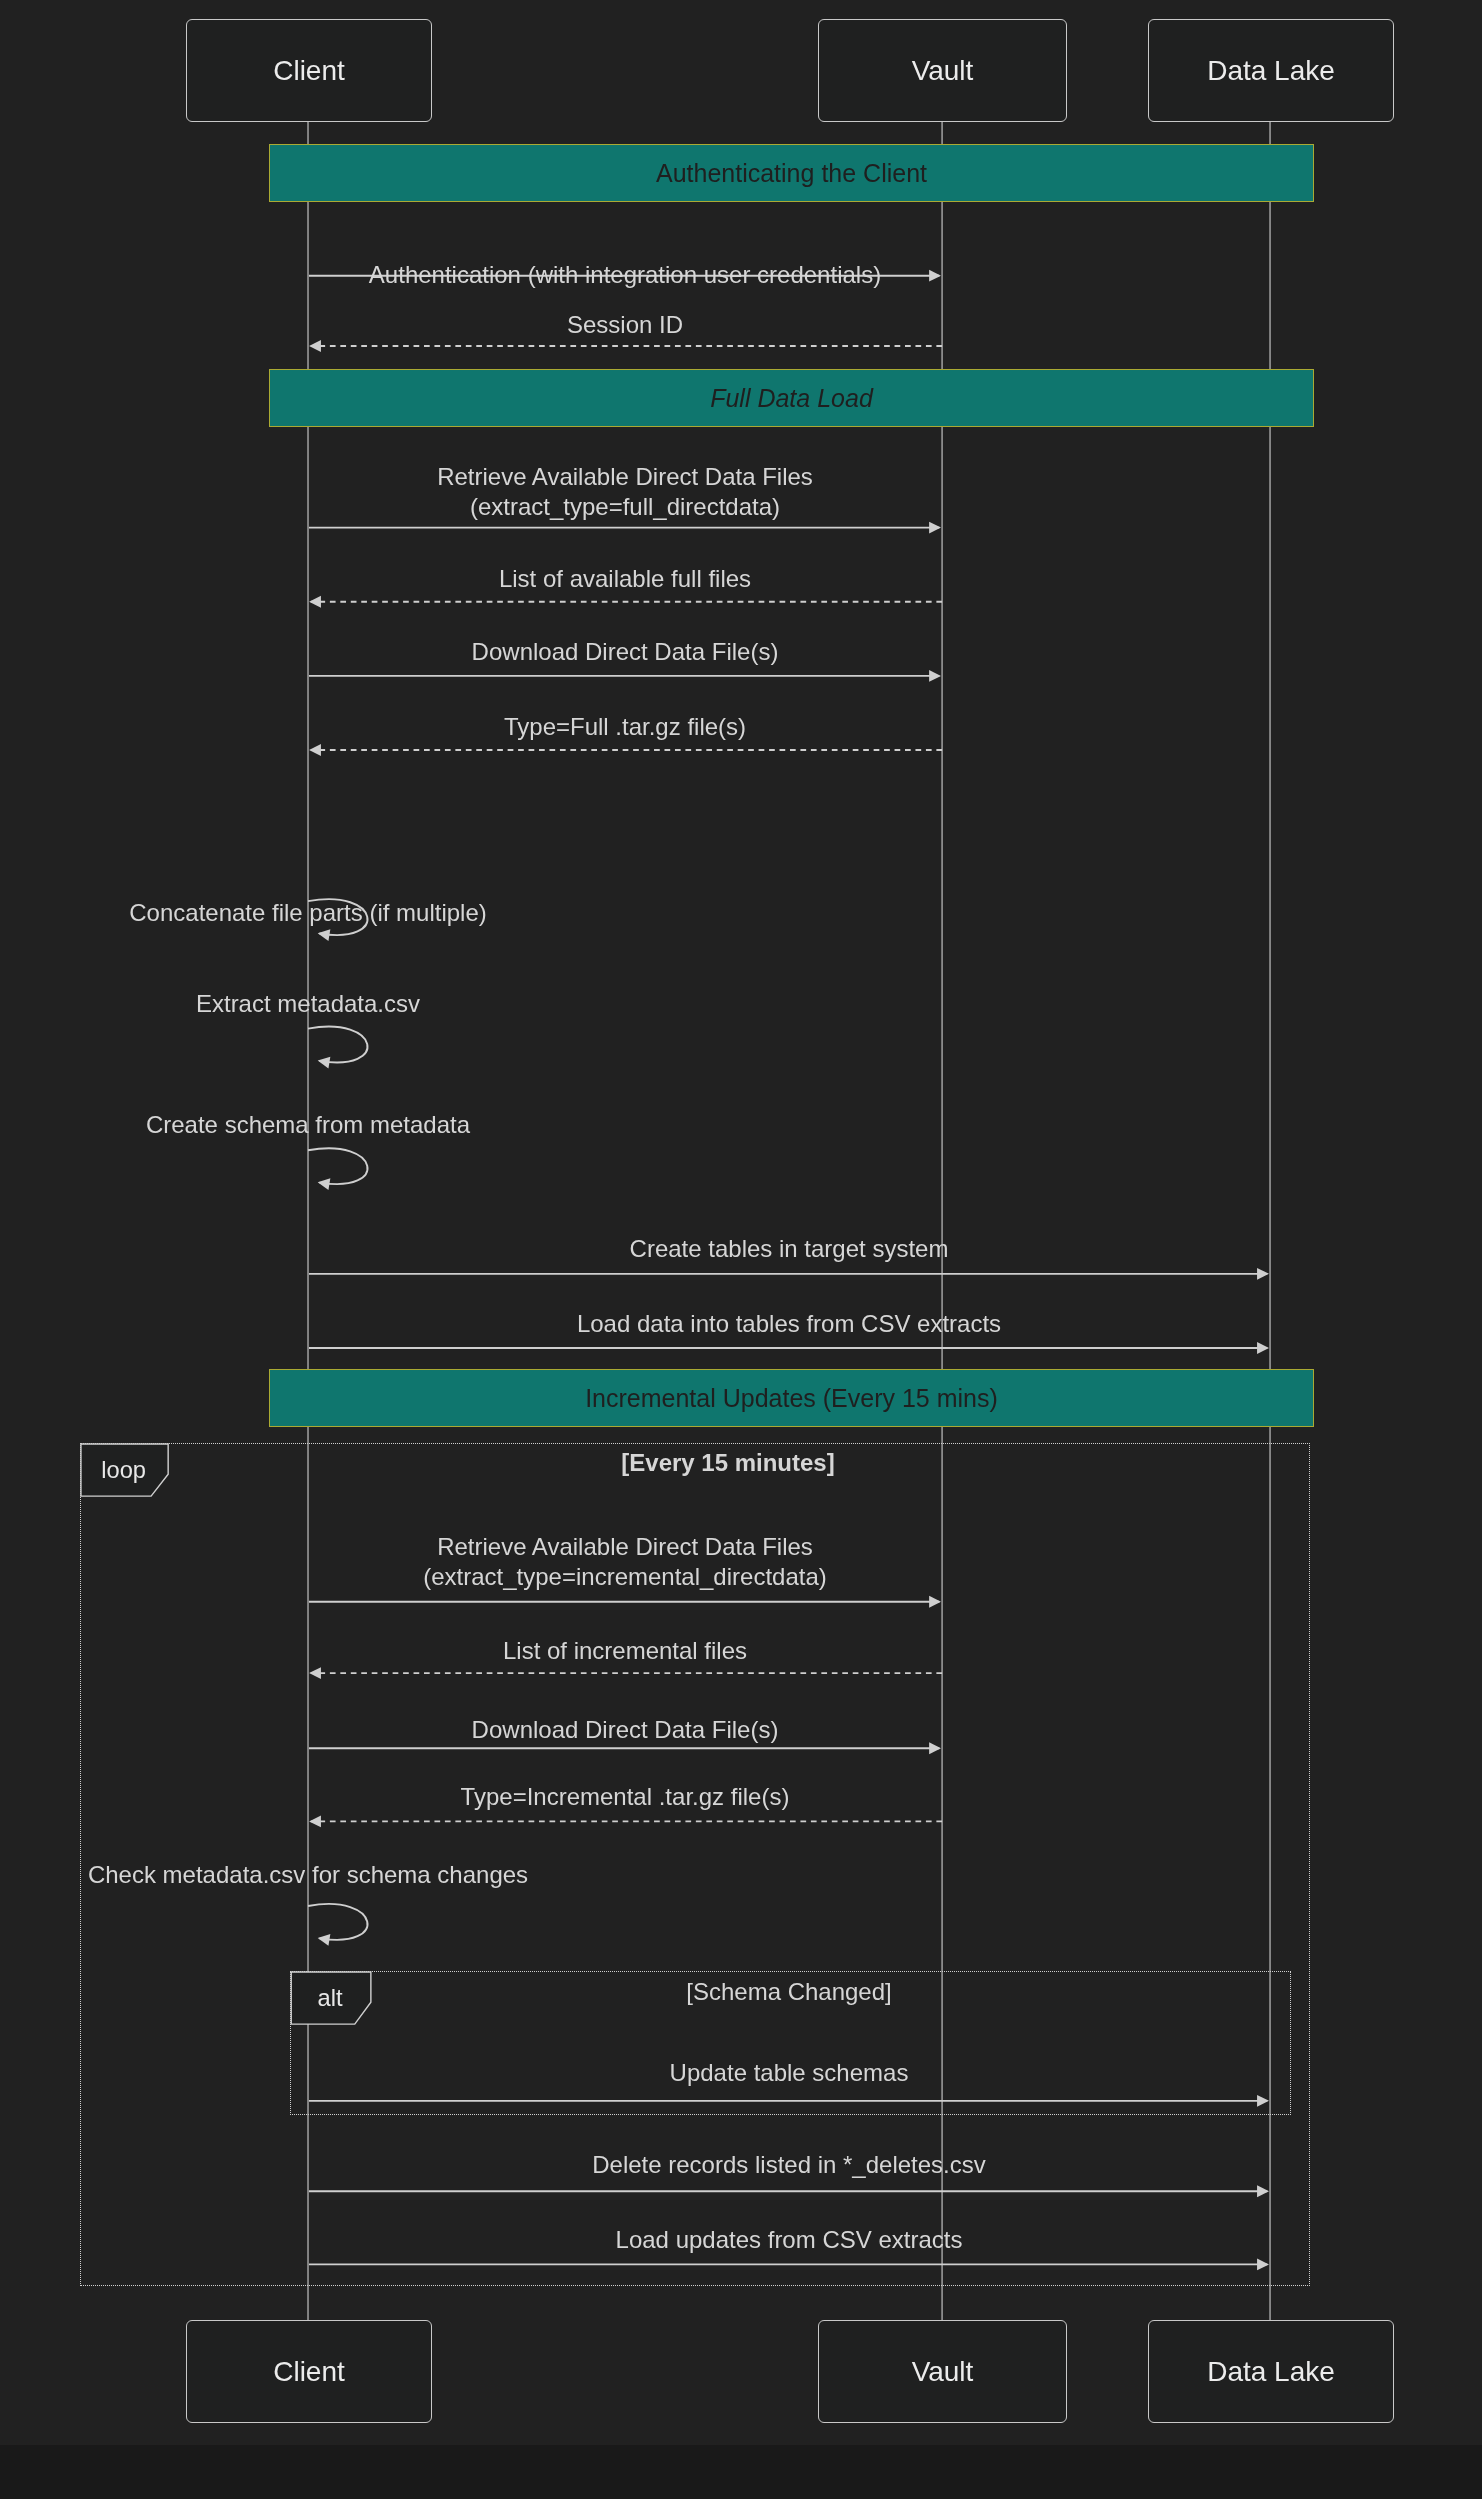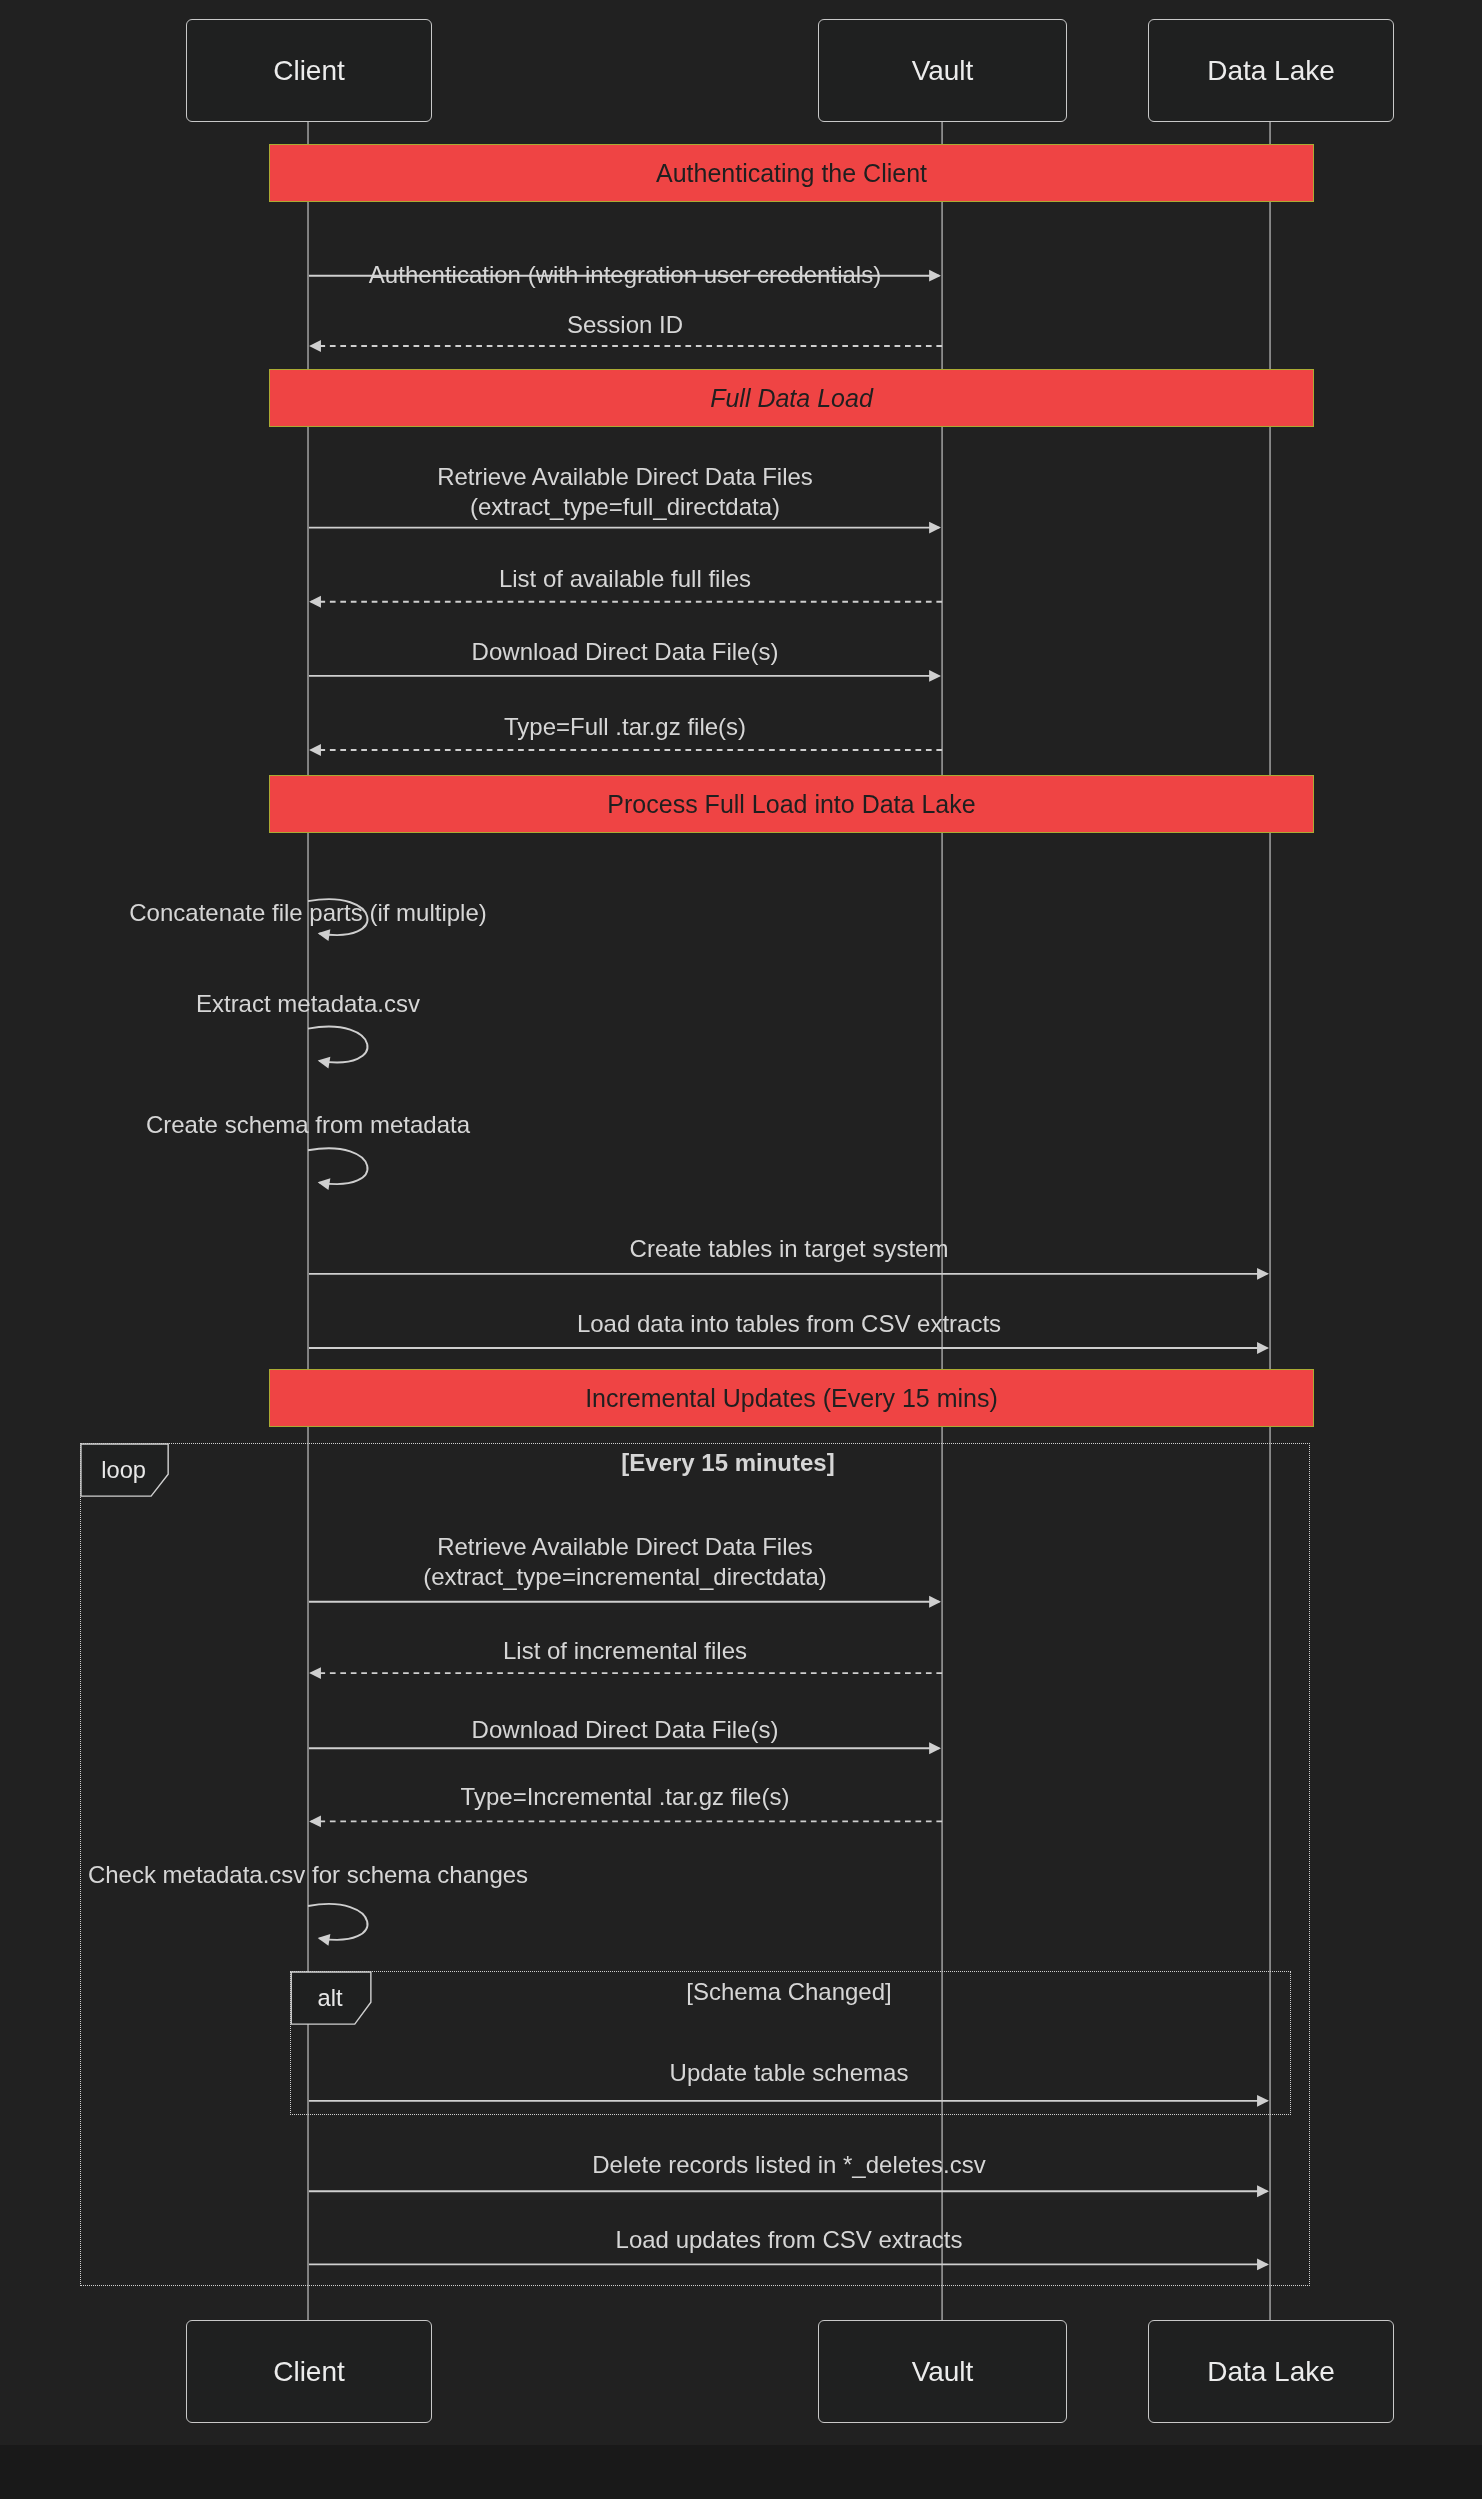--- a/index.html
+++ b/index.html
@@ -6,21 +6,21 @@
   .page{position:relative;width:1483px;height:2500px;background:#191919;overflow:hidden;
         font-family:"Liberation Sans","DejaVu Sans",sans-serif;}
   .stage{position:absolute;left:0;top:0;width:1483px;height:2445px;background:#212121;}
   .wires{position:absolute;left:0;top:0;}
   .lifeline{stroke:#a8a8a8;stroke-width:1.5;}
   .solid{stroke:#cfcfcf;stroke-width:2;fill:none;}
   .dashed{stroke:#cfcfcf;stroke-width:2;fill:none;stroke-dasharray:6 5;}
   .actor{position:absolute;height:101px;border:1.4px solid #c9c9c9;border-radius:6px;
          background:#1f2020;display:flex;align-items:center;justify-content:center;
          color:#ececec;font-size:28px;}
-  .note{position:absolute;left:269px;width:1043px;height:56px;background:#ef4444;
+  .note{position:absolute;left:269px;width:1043px;height:56px;background:#0f766e;
         border:1px solid #aaaa33;color:#1f1f1f;display:flex;align-items:center;
         justify-content:center;font-size:25px;}
   .msg{position:absolute;transform:translateX(-50%);text-align:center;color:#d6d6d6;
        font-size:24px;line-height:29.5px;white-space:nowrap;}
   .msg span{display:block;}
   .frame{position:absolute;border:1.9px dotted #cfcfcf;}
   .tab{position:absolute;}
   .tab text{fill:#e8e8e8;font-size:25px;font-family:"Liberation Sans","DejaVu Sans",sans-serif;}
 </style>
 </head>
@@ -86,21 +86,20 @@
   </div>
   <div class="actor" style="left:818px;top:19px;width:247px;">
     <span>Vault</span>
   </div>
   <div class="actor" style="left:1148px;top:19px;width:244px;">
     <span>Data Lake</span>
   </div>
 
   <div class="note" style="top:144px;">Authenticating the Client</div>
   <div class="note" style="top:369px;font-style:italic;">Full Data Load</div>
-  <div class="note" style="top:775px;">Process Full Load into Data Lake</div>
   <div class="note" style="top:1369px;">Incremental Updates (Every 15 mins)</div>
 
   <div class="msg" style="left:625px;top:235px;margin-top:25px;">Authentication (with integration user credentials)</div>
   <div class="msg" style="left:625px;top:310px;">Session ID</div>
   <div class="msg" style="left:625px;top:462px;">
     <span>Retrieve Available Direct Data Files</span>
     <span>(extract_type=full_directdata)</span>
   </div>
   <div class="msg" style="left:625px;top:564px;">List of available full files</div>
   <div class="msg" style="left:625px;top:637px;">Download Direct Data File(s)</div>

